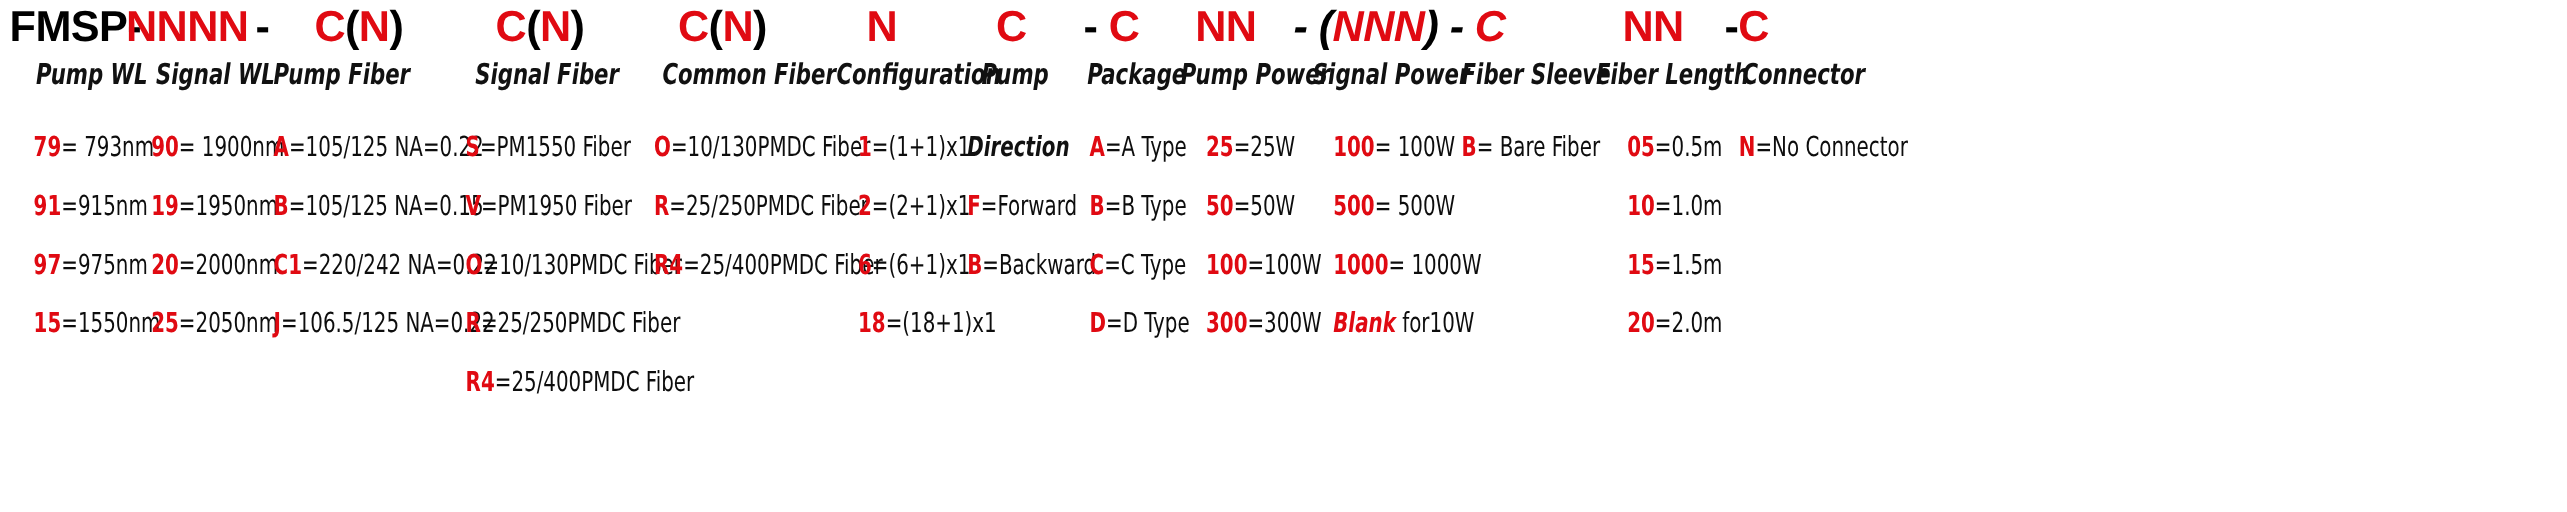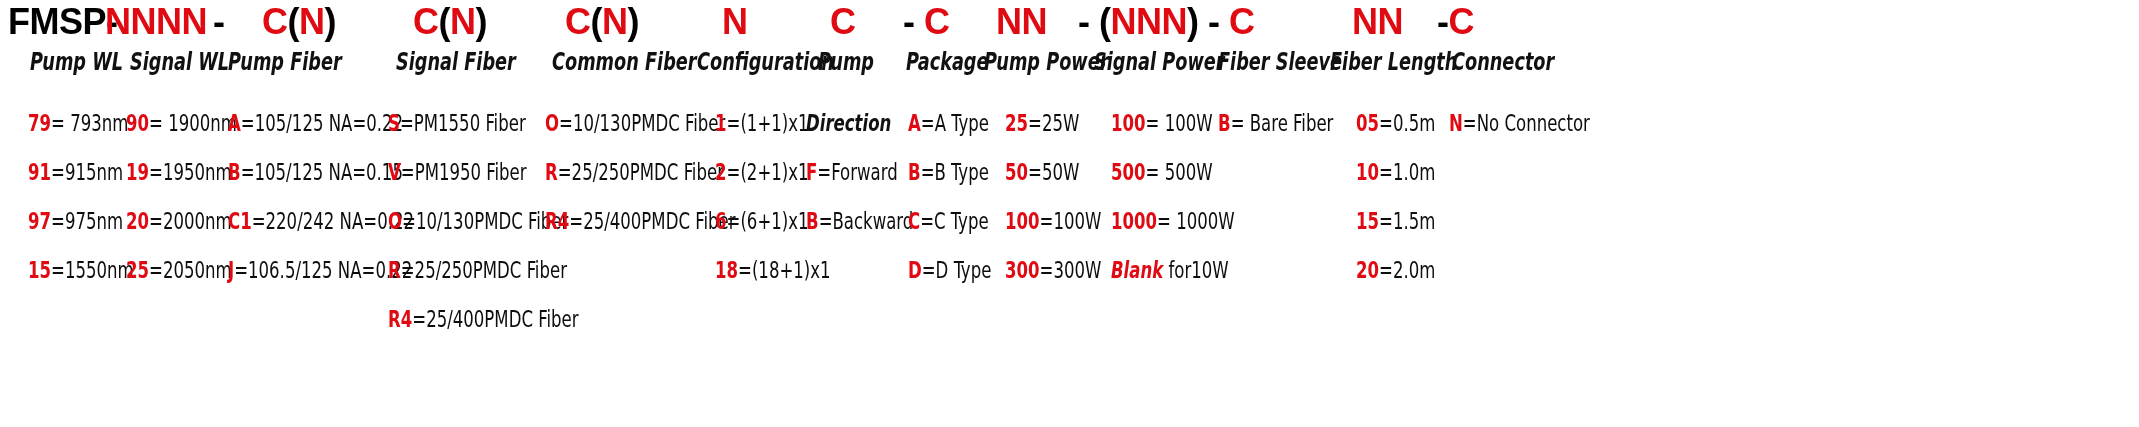--- a/index.html
+++ b/index.html
@@ -70,21 +70,21 @@
       <div class="cell code" style="left: 105px; color: rgb(0, 0, 0);"><span class="r">N</span><span class="r">N</span></div>
       <div class="cell code" style="left: 156px; color: rgb(0, 0, 0);"><span class="r">N</span><span class="r">N</span></div>
       <div class="cell code" style="left: 213px; color: rgb(0, 0, 0);">-</div>
       <div class="cell code" style="left: 262px; color: rgb(0, 0, 0);"><span class="r">C</span><span class="k">(</span><span class="r">N</span><span class="k">)</span></div>
       <div class="cell code" style="left: 413px; color: rgb(0, 0, 0);"><span class="r">C</span><span class="k">(</span><span class="r">N</span><span class="k">)</span></div>
       <div class="cell code" style="left: 565px; color: rgb(0, 0, 0);"><span class="r">C</span><span class="k">(</span><span class="r">N</span><span class="k">)</span></div>
       <div class="cell code" style="left: 722px; color: rgb(0, 0, 0);"><span class="r">N</span></div>
       <div class="cell code" style="left: 830px; color: rgb(0, 0, 0);"><span class="r">C</span></div>
       <div class="cell code" style="left: 903px; color: rgb(0, 0, 0);"><span class="k">-</span><span class="k">&nbsp;</span><span class="r">C</span></div>
       <div class="cell code" style="left: 996px; color: rgb(0, 0, 0);"><span class="r">N</span><span class="r">N</span></div>
-      <div class="cell code" style="left: 1078px; color: rgb(0, 0, 0);"><span class="k">-</span><span class="k">&nbsp;</span><span class="k">(</span><span class="r">N</span><span class="r">N</span><span class="r">N</span><span class="k">)</span><span class="k">&nbsp;</span><span class="k">-</span><span class="k">&nbsp;</span><span class="r">C</span></div>
+      <div class="cell code" style="left: 1078px; color: rgb(0, 0, 0); font-style: italic;"><span class="k">-</span><span class="k">&nbsp;</span><span class="k">(</span><span class="r">N</span><span class="r">N</span><span class="r">N</span><span class="k">)</span><span class="k">&nbsp;</span><span class="k">-</span><span class="k">&nbsp;</span><span class="r">C</span></div>
       <div class="cell code" style="left: 1352px; color: rgb(0, 0, 0);"><span class="r">N</span><span class="r">N</span></div>
       <div class="cell code" style="left: 1437px; color: rgb(0, 0, 0);"><span class="k">-</span><span class="r">C</span></div>
     </div>
 
   <div id="header-row">
       <div class="cell hdr" style="left: 30px;">Pump WL</div>
       <div class="cell hdr" style="left: 130px;">Signal WL</div>
       <div class="cell hdr" style="left: 228px;">Pump Fiber</div>
       <div class="cell hdr" style="left: 396px;">Signal Fiber</div>
       <div class="cell hdr" style="left: 552px;">Common Fiber</div>

